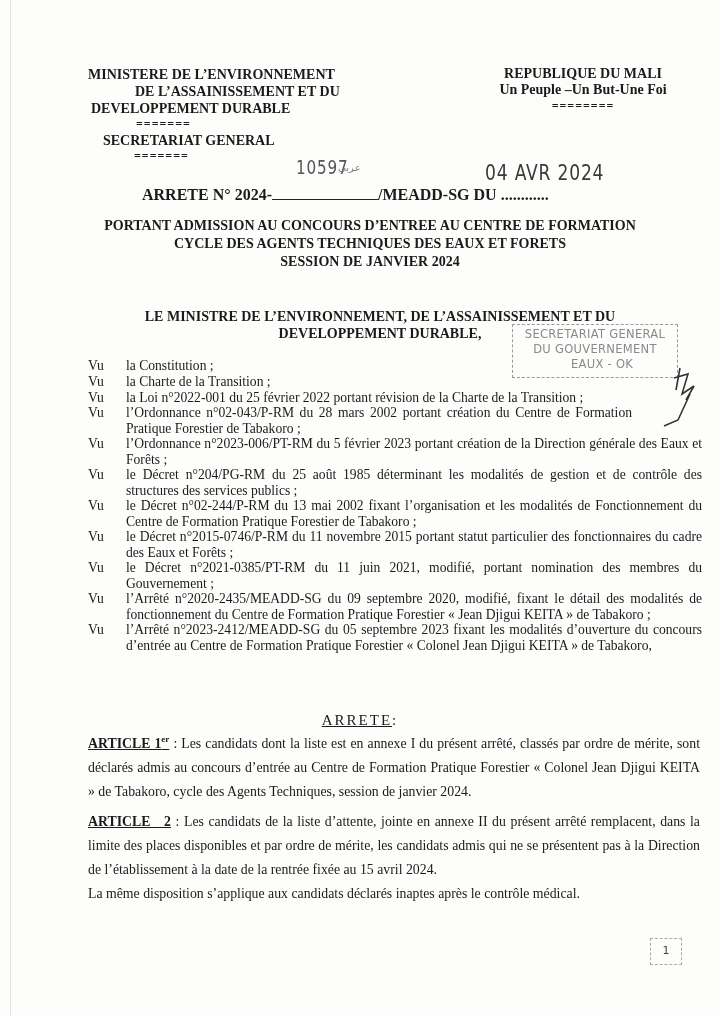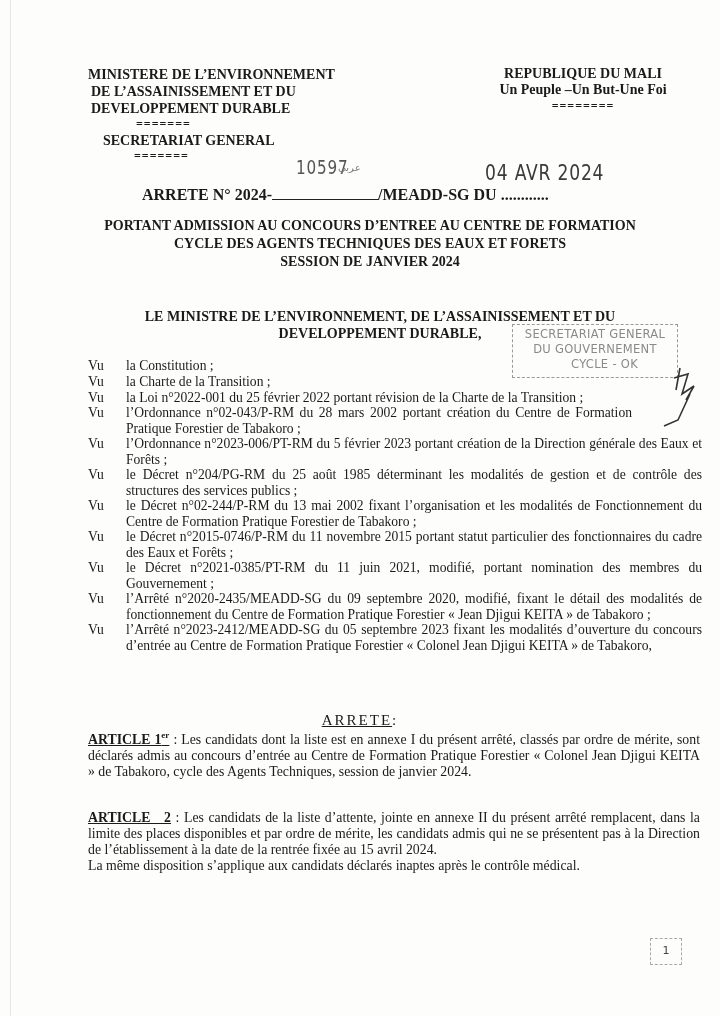--- a/index.html
+++ b/index.html
@@ -7,21 +7,21 @@
     width: 720px; height: 1016px; position: relative; overflow: hidden;
     background: #fdfdfc;
     font-family: "Liberation Serif", "DejaVu Serif", serif;
     color: #1a1a1a;
   }
   .page-edge { position: absolute; left: 10px; top: 0; width: 1px; height: 1016px; background: #e6e6e6; }
   .abs { position: absolute; }
 
   .hdr-left { left: 88px; top: 66px; font-size: 14px; font-weight: bold; line-height: 17px; }
   .hdr-left .l1 { display:block; }
-  .hdr-left .l2 { display:block; padding-left: 3px; }
+  .hdr-left .l2 { display:block; padding-left: 3px; margin-left: 44px; }
   .hdr-left .l3 { display:block; padding-left: 3px; }
   .hdr-left .sep { display:block; padding-left: 48px; letter-spacing: 1px; font-size: 12px; line-height: 14px; }
   .hdr-left .sg { display:block; padding-left: 15px; margin-top: 1px; }
 
   .hdr-right { left: 468px; top: 66px; width: 230px; font-size: 14px; font-weight: bold; line-height: 16px; text-align: center; }
   .hdr-right .sep { letter-spacing: 1px; font-size: 12px; display:block; }
 
   .stamp-num { left: 296px; top: 156px; font-family: "DejaVu Sans", sans-serif; font-size: 19px; color: #555; letter-spacing: 1px; transform: scaleX(0.8); transform-origin: left; }
   .stamp-ar { left: 338px; top: 162px; font-size: 10px; color: #777; font-family: "DejaVu Sans", sans-serif; }
   .stamp-date { left: 485px; top: 160px; font-family: "DejaVu Sans", sans-serif; font-size: 22px; color: #3a3a3a; letter-spacing: 1px; transform: scaleX(0.78); transform-origin: left; }
@@ -37,21 +37,21 @@
   .gov-stamp .l3 { padding-left: 20px; text-align: left; display:block; padding-left: 58px; }
 
   .vus { left: 88px; top: 358px; width: 614px; font-size: 13.6px; line-height: 15.2px; }
   .vu { display: flex; margin-bottom: 0.6px; }
   .vu .k { width: 38px; flex: none; }
   .vu .t { flex: 1; text-align: justify; }
 
   .arrete-h { left: 0; width: 720px; top: 712px; text-align: center; font-size: 15px; font-weight: normal; letter-spacing: 2px; }
   .arrete-h .u { text-decoration: underline; }
 
-  .art { left: 88px; width: 612px; font-size: 13.8px; line-height: 16px; text-align: justify; }
+  .art { left: 88px; width: 612px; font-size: 13.8px; line-height: 24px; text-align: justify; }
   .art .lbl { font-weight: bold; text-decoration: underline; }
   .art1 { top: 727px; }
   .art2 { top: 810px; }
   .art2 .note { display:block; text-align:left; }
 
   .page-num-box { left: 650px; top: 938px; width: 30px; height: 25px; border: 1px dashed #aaa; font-size: 11px; text-align: center; line-height: 24px; color: #444; font-family: "DejaVu Sans", sans-serif; }
   .hand-mark { left: 660px; top: 360px; }
 </style>
 </head>
 <body>
@@ -88,21 +88,21 @@
 </div>
 
 <div class="abs minister">
   <div>LE MINISTRE DE L’ENVIRONNEMENT, DE L’ASSAINISSEMENT ET DU</div>
   <div style="">DEVELOPPEMENT DURABLE,</div>
 </div>
 
 <div class="abs gov-stamp">
   <div>SECRETARIAT GENERAL</div>
   <div>DU GOUVERNEMENT</div>
-  <span class="l3">CYCLE - OK</span>
+  <span class="l3">EAUX - OK</span>
 </div>
 <svg class="abs hand-mark" width="50" height="70" viewBox="0 0 50 70">
   <path d="M20 8 L16 30 M14 18 L28 14 L22 34 L34 26 L26 40 M30 34 L18 60 L4 66" stroke="#333" stroke-width="1.6" fill="none"></path>
 </svg>
 
 <div class="abs vus">
   <div class="vu">
       <span class="k">Vu</span>
       <span class="t">la Constitution ;</span>
     </div>

